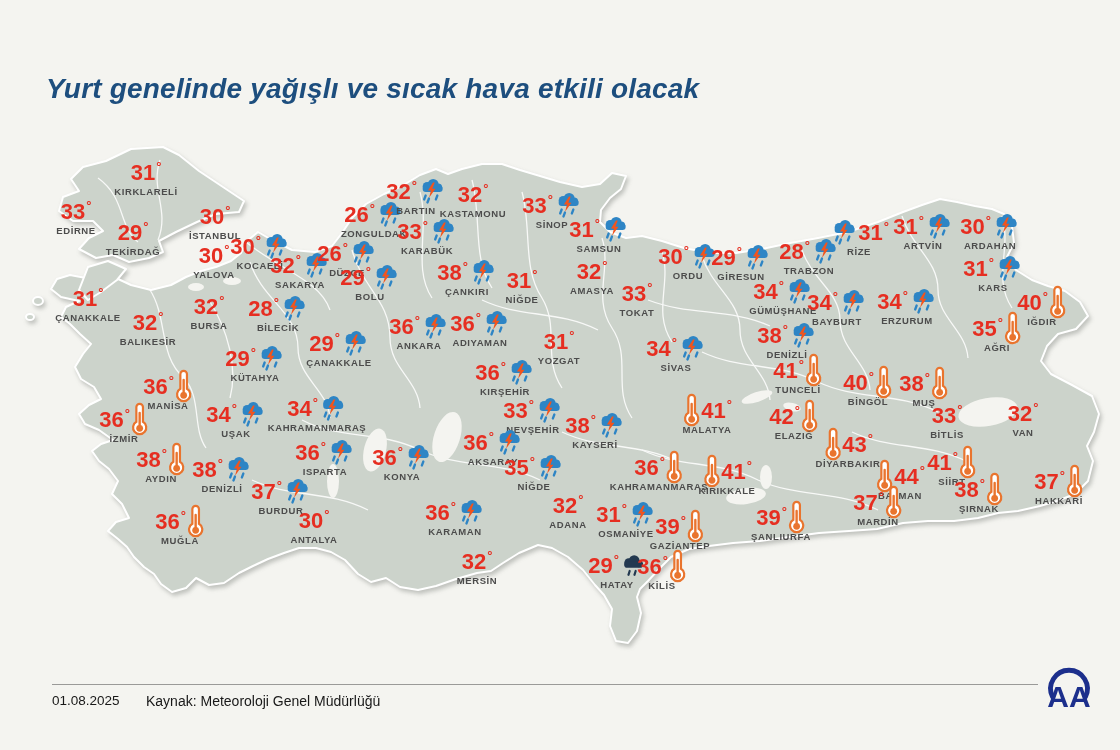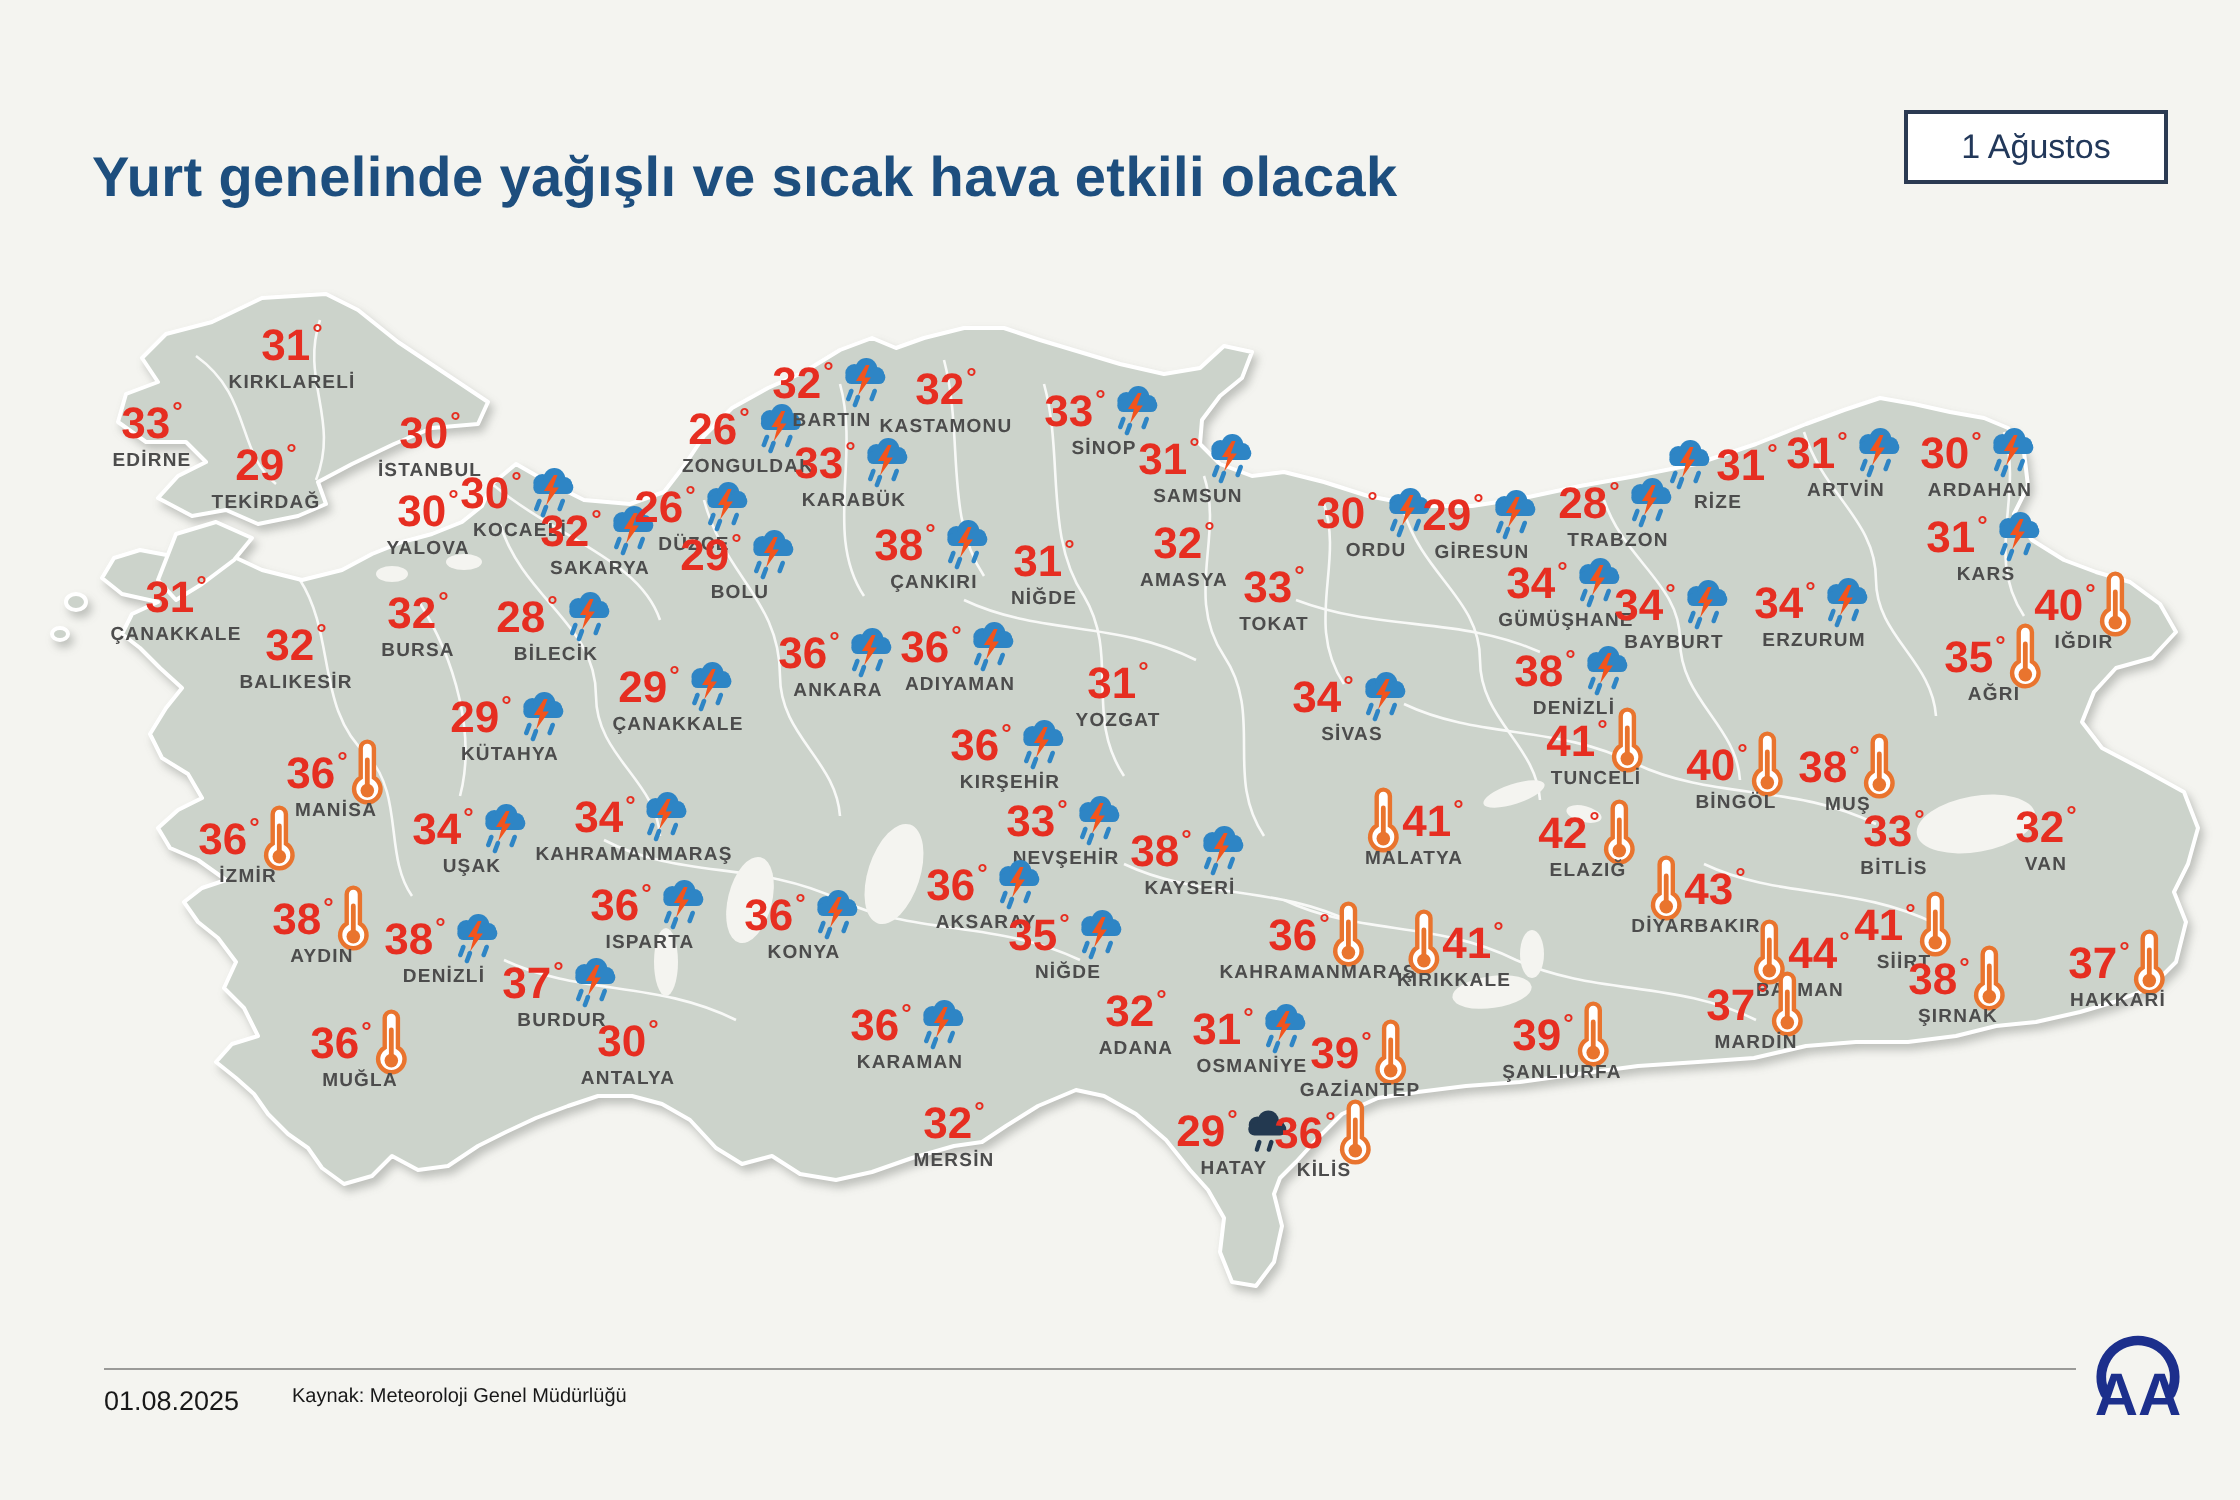--- a/index.html
+++ b/index.html
@@ -1,33 +1,33 @@
 <!DOCTYPE html>
 <html><head>
 <meta charset="utf-8">
 <style>
   html,body{margin:0;padding:0;background:#ebebe7;}
   #stage{position:relative;width:1120px;height:750px;background:#f4f4f0;overflow:hidden;
          font-family:"Liberation Sans",sans-serif;}
-  .title{position:absolute;left:46px;top:54px;font-size:28px;font-weight:bold;color:#1d4e7e;letter-spacing:.2px;}
+  .title{position:absolute;left:46px;top:54px;font-size:28px;font-weight:bold;color:#1d4e7e;letter-spacing:.2px;font-style:italic;}
   .date-badge{position:absolute;left:952px;top:55px;width:128px;height:33px;background:#fff;
               border:2px solid #2b3a52;display:flex;align-items:center;justify-content:center;
               font-size:17px;color:#22385a;font-weight:500;}
   #map-svg{position:absolute;left:0;top:0;filter:drop-shadow(2px 3px 2px rgba(70,75,70,.30));}
   #cities{position:absolute;left:0;top:0;width:1120px;height:750px;}
   .city{position:absolute;transform:translateX(-50%);display:flex;flex-direction:column;align-items:center;white-space:nowrap;}
   .trow{display:flex;align-items:center;height:26px;}
   .temp{color:#e62e21;font-weight:bold;font-size:22px;line-height:1;}
   .deg{font-size:13px;vertical-align:9px;margin-left:1px;}
   .cname{font-size:9.5px;font-weight:bold;color:#4c4c4c;letter-spacing:.6px;margin-top:1px;}
   .icwrap{display:inline-flex;align-items:center;margin:0 1px;}
   .icwrap svg{display:block;}
   .footer-line{position:absolute;left:52px;top:684px;width:986px;height:1px;background:#9a9a98;}
   .footer-date{position:absolute;left:52px;top:693px;font-size:13.5px;color:#181818;}
-  .footer-source{position:absolute;left:146px;top:693px;font-size:10px;color:#181818;}
+  .footer-source{position:absolute;left:146px;top:693px;font-size:14px;color:#181818;}
   .aa-logo{position:absolute;left:1040px;top:662px;width:58px;height:58px;}
 </style>
 </head>
 <body>
 
 <div id="stage">
 
   <svg id="map-svg" width="1120" height="750" viewBox="0 0 1120 750">
     <defs>
       <clipPath id="landclip">
@@ -1376,21 +1376,20 @@
               <line x1="8.5" y1="12" x2="8.5" y2="25" stroke="#e9742e" stroke-width="2.4" stroke-linecap="round"></line>
               <circle cx="8.5" cy="27.3" r="3.4" fill="#e9742e"></circle>
             </svg>
           </span>
         </div>
         <div class="cname">HAKKARİ</div>
       </div>
     </div>
 
   <h1 class="title">Yurt genelinde yağışlı ve sıcak hava etkili olacak</h1>
-  <div class="date-badge">1 Ağustos</div>
 
   <div class="footer-line"></div>
   <div class="footer-date">01.08.2025</div>
   <div class="footer-source">Kaynak: Meteoroloji Genel Müdürlüğü</div>
 
   <svg class="aa-logo" viewBox="0 0 60 60">
     <path d="M13,36 A19,19 0 1 1 47,36" fill="none" stroke="#1c2f8c" stroke-width="5" stroke-linecap="round"></path>
     <text x="30" y="47" text-anchor="middle" font-family="Liberation Sans, sans-serif" font-size="31" font-weight="bold" fill="#1c2f8c">AA</text>
   </svg>
 

